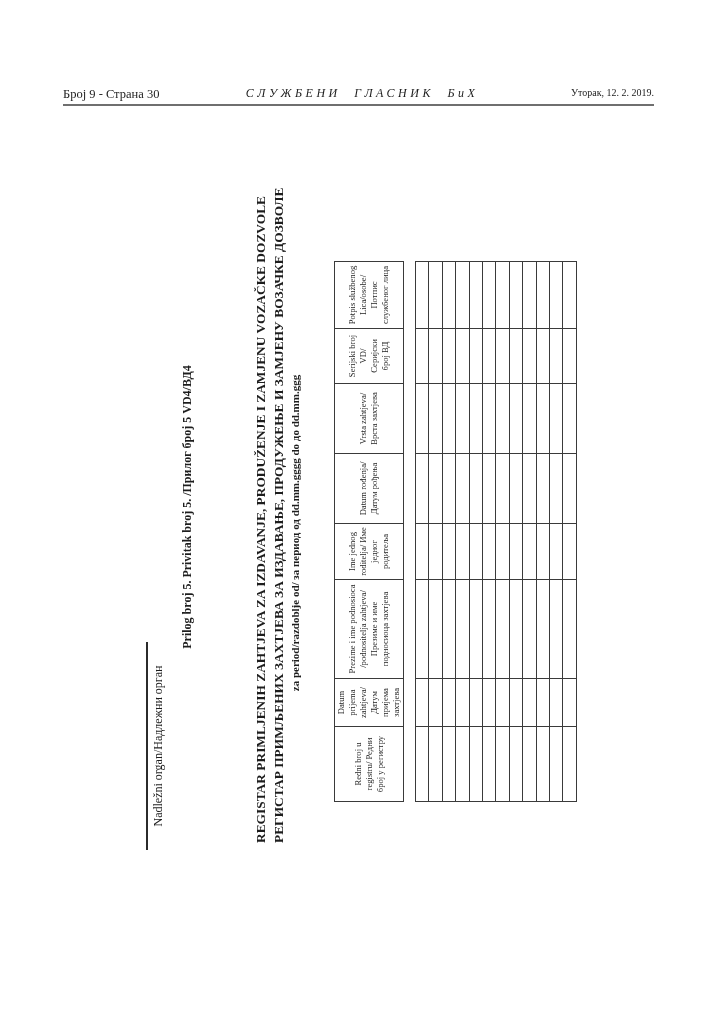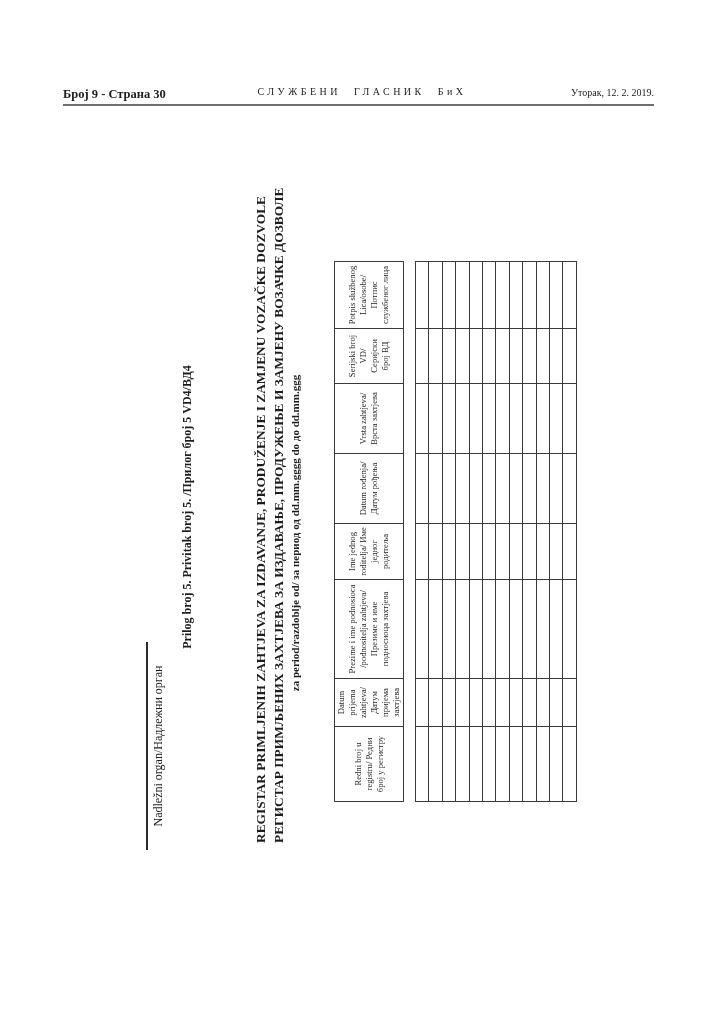--- a/index.html
+++ b/index.html
@@ -2,25 +2,25 @@
 <html lang="bs"><head>
 <meta charset="utf-8">
 <style>
   html,body { margin:0; padding:0; }
   body {
     width:724px; height:1024px; position:relative; overflow:hidden;
     background:#ffffff; color:#1d1d1d;
     font-family:"Liberation Serif","DejaVu Serif",serif;
   }
   
-  .mast-left  { position:absolute; left:63px;  top:87px; font-size:12.5px;font-weight:bold; }
+  .mast-left  { position:absolute; left:63px;  top:87px; font-size:12.5px; }
   .mast-right { position:absolute; right:70px; top:87px; font-size:10px; }
   .mast-center{
     position:absolute; left:0; right:0; top:86px; text-align:center;
-    font-size:10px; letter-spacing:3.5px; word-spacing:7px;
+    font-size:12px; letter-spacing:3.5px; word-spacing:7px;font-style:italic;
   }
   .mast-rule {
     position:absolute; left:63px; right:70px; top:104px;
     border-top:2px solid #6f6f6f; height:0;
   }
   
   .landscape {
     position:absolute; left:140px; top:860px;
     width:600px; height:520px;
     transform:rotate(-90deg); transform-origin:0 0;

